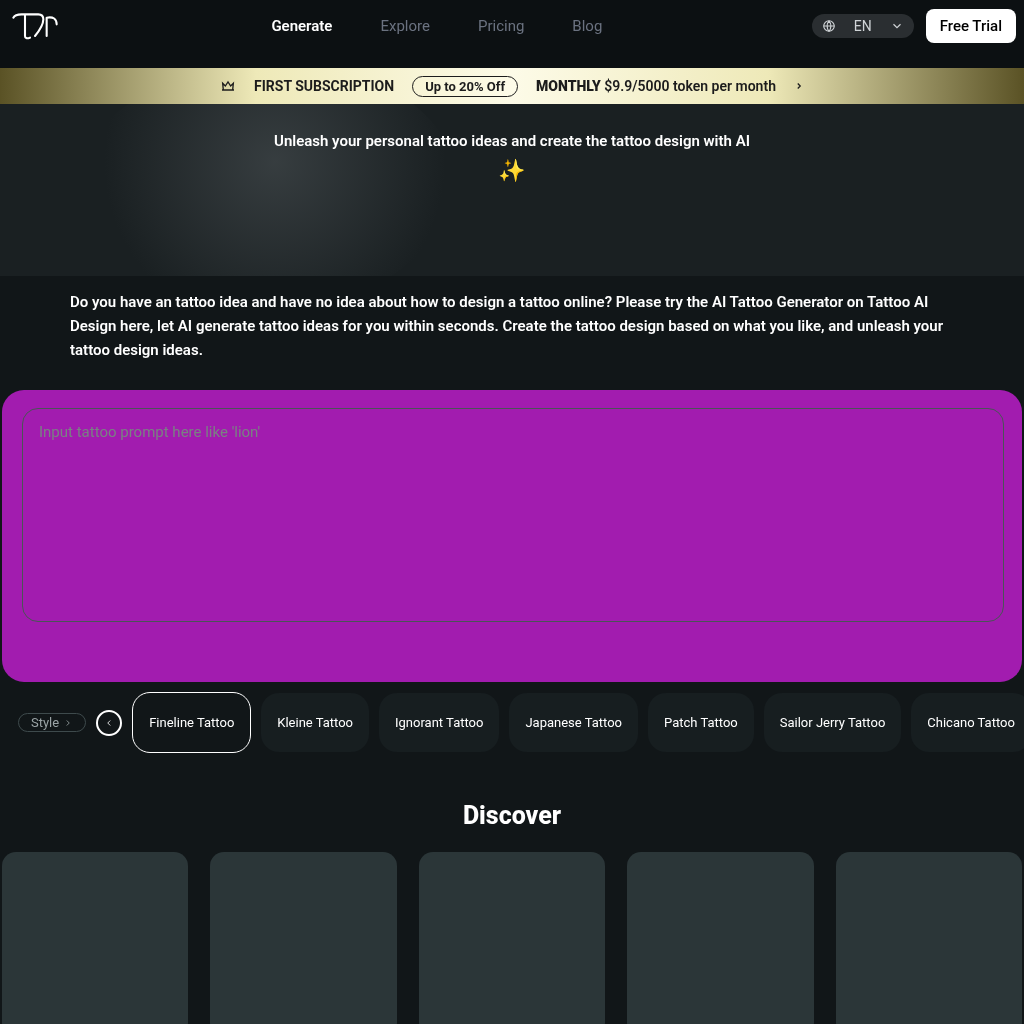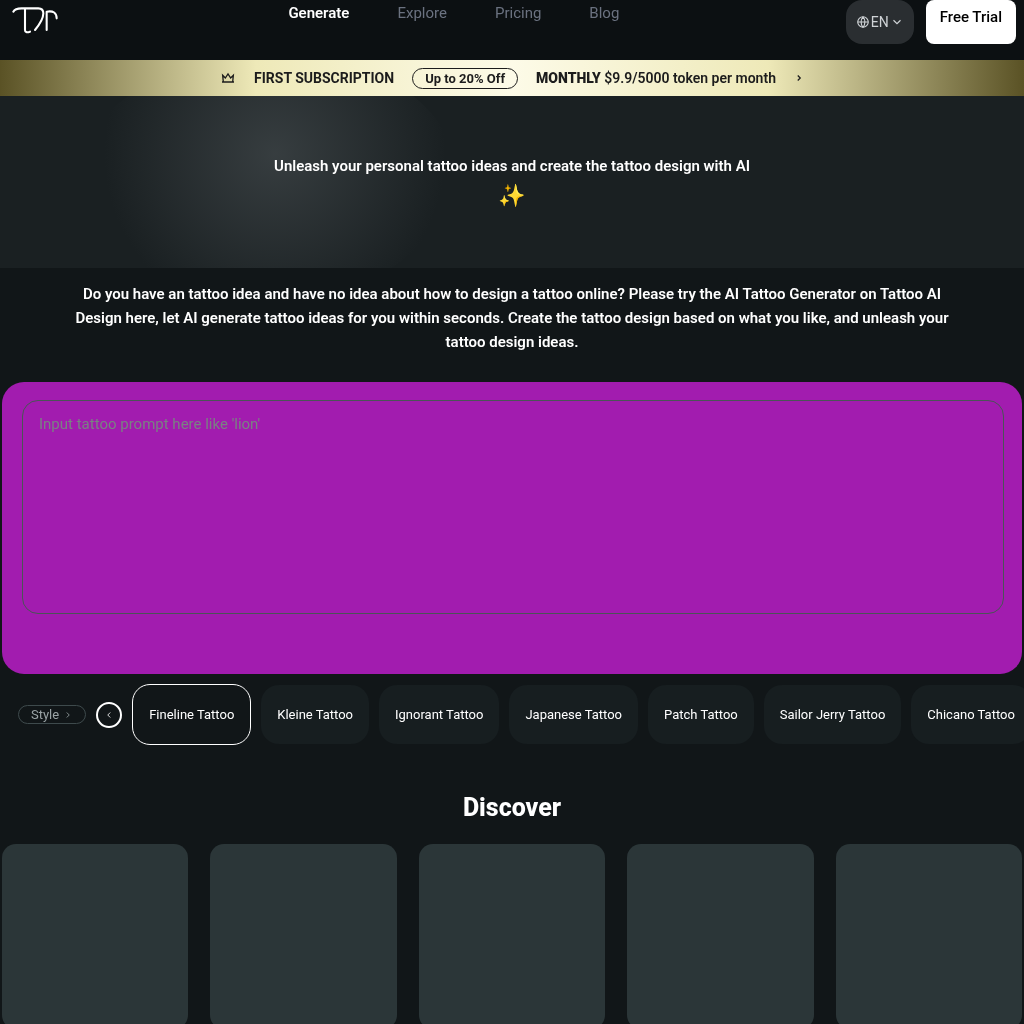--- a/index.html
+++ b/index.html
@@ -6,22 +6,23 @@
   body {
     width: 1024px;
     background: #111618;
     color: #ffffff;
     font-family: -apple-system, BlinkMacSystemFont, "Segoe UI", Roboto, Helvetica, Arial, sans-serif;
     overflow-x: hidden;
   }
 
   
   .header {
-    height: 60px;
-    display: flex;
+    height: 68px;
+    display: flex;
+    align-items: center;
     padding: 0 8px 16px 4px;
     background: #0c1012;
   }
   .logo {
     width: 54px; height: 40px;
     display: flex; align-items: center; justify-content: center;
     margin-left: 4px;
   }
   .logo svg { width: 50px; height: 40px; }
   .nav {
@@ -32,21 +33,21 @@
   }
   .nav a {
     font-size: 15px;
     color: #6b7280;
     text-decoration: none;
     padding: 4px 0;
   }
   .nav a.active { color: #ffffff; font-weight: 600; }
 
   .lang-switch {
-    display: flex; align-items: center; gap: 1px;
+    display: flex; align-items: center; gap: 18px;
     background: #2a2e31;
     border-radius: 16px;
     padding: 4px 10px;
     margin-right: 12px;
     font-size: 14px;
     color: #cfd3d6;
   }
   .lang-switch svg { width: 14px; height: 14px; stroke: #cfd3d6; }
 
   .free-trial {
@@ -103,32 +104,32 @@
     transform: rotate(-10deg);
   }
   .hero h1 {
     position: relative;
     font-size: 46px;
     font-weight: 800;
     letter-spacing: -0.5px;
   }
   .hero .sub {
     position: relative;
-    margin-top: 33px;
+    margin-top: 0;
     font-size: 15px;
     font-weight: 600;
   }
   .hero .spark {
     position: relative;
     margin-top: 8px;
     font-size: 22px;
   }
 
   .desc {
-    text-align: center;
+    text-align: left;
     font-size: 15px;
     font-weight: 600;
     line-height: 1.6;
     padding: 14px 70px 20px;
   }
 
   
   .prompt-wrap {
     margin: 8px 2px 10px;
     background: #a21caf;

